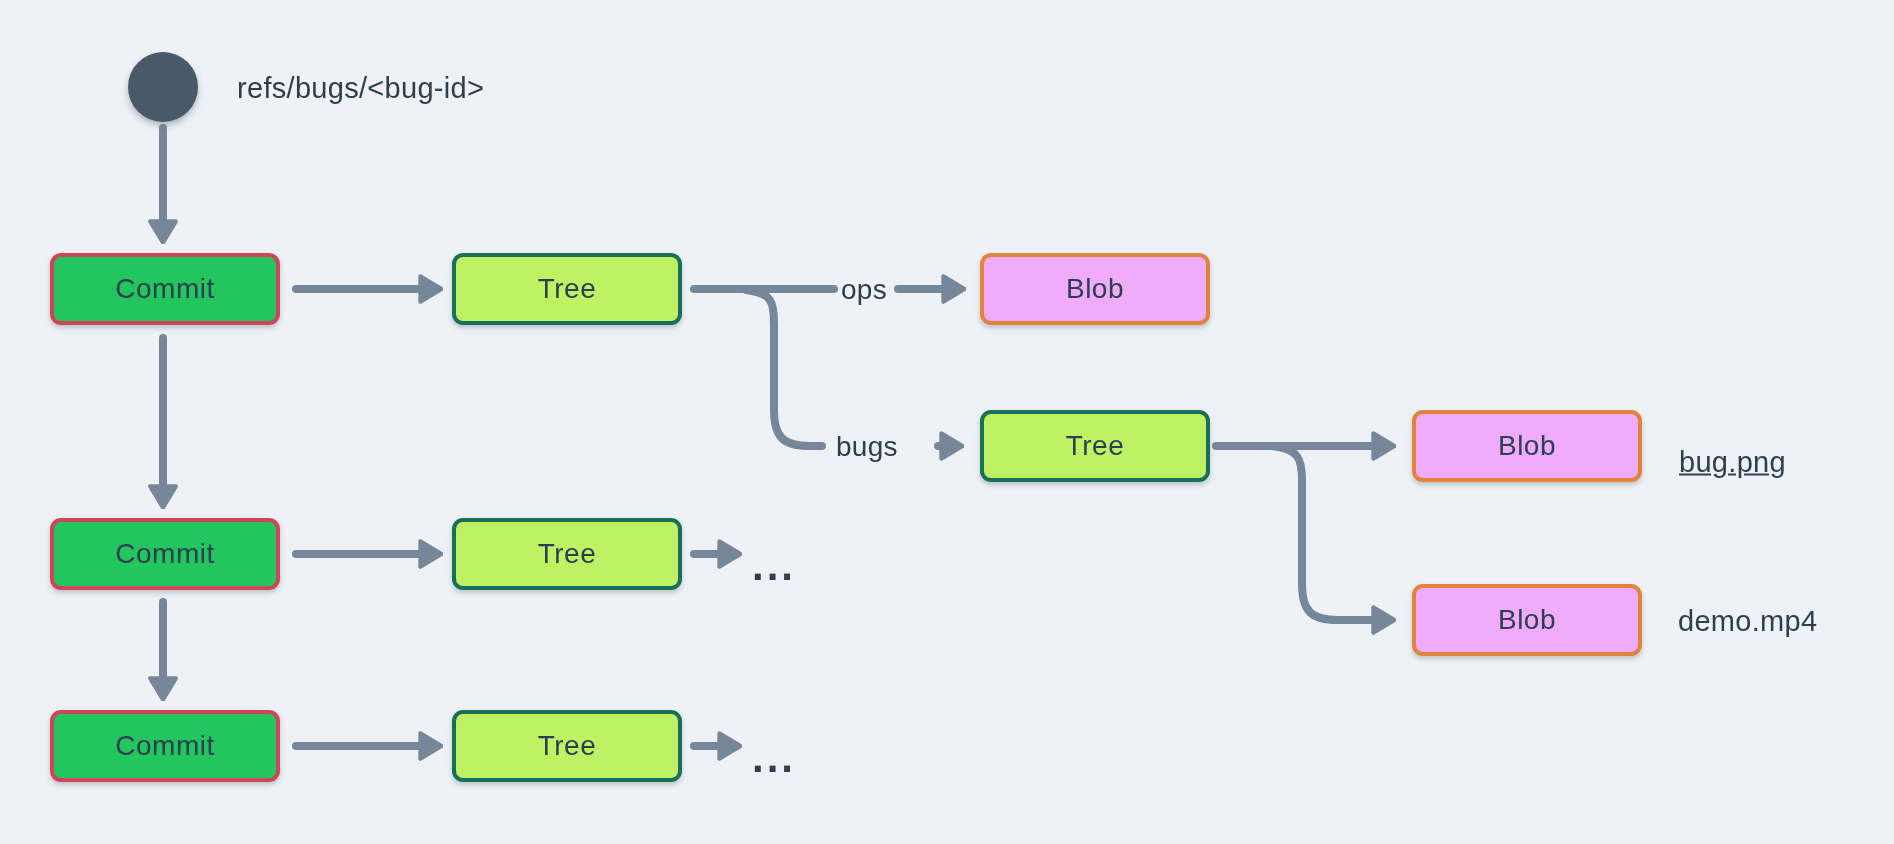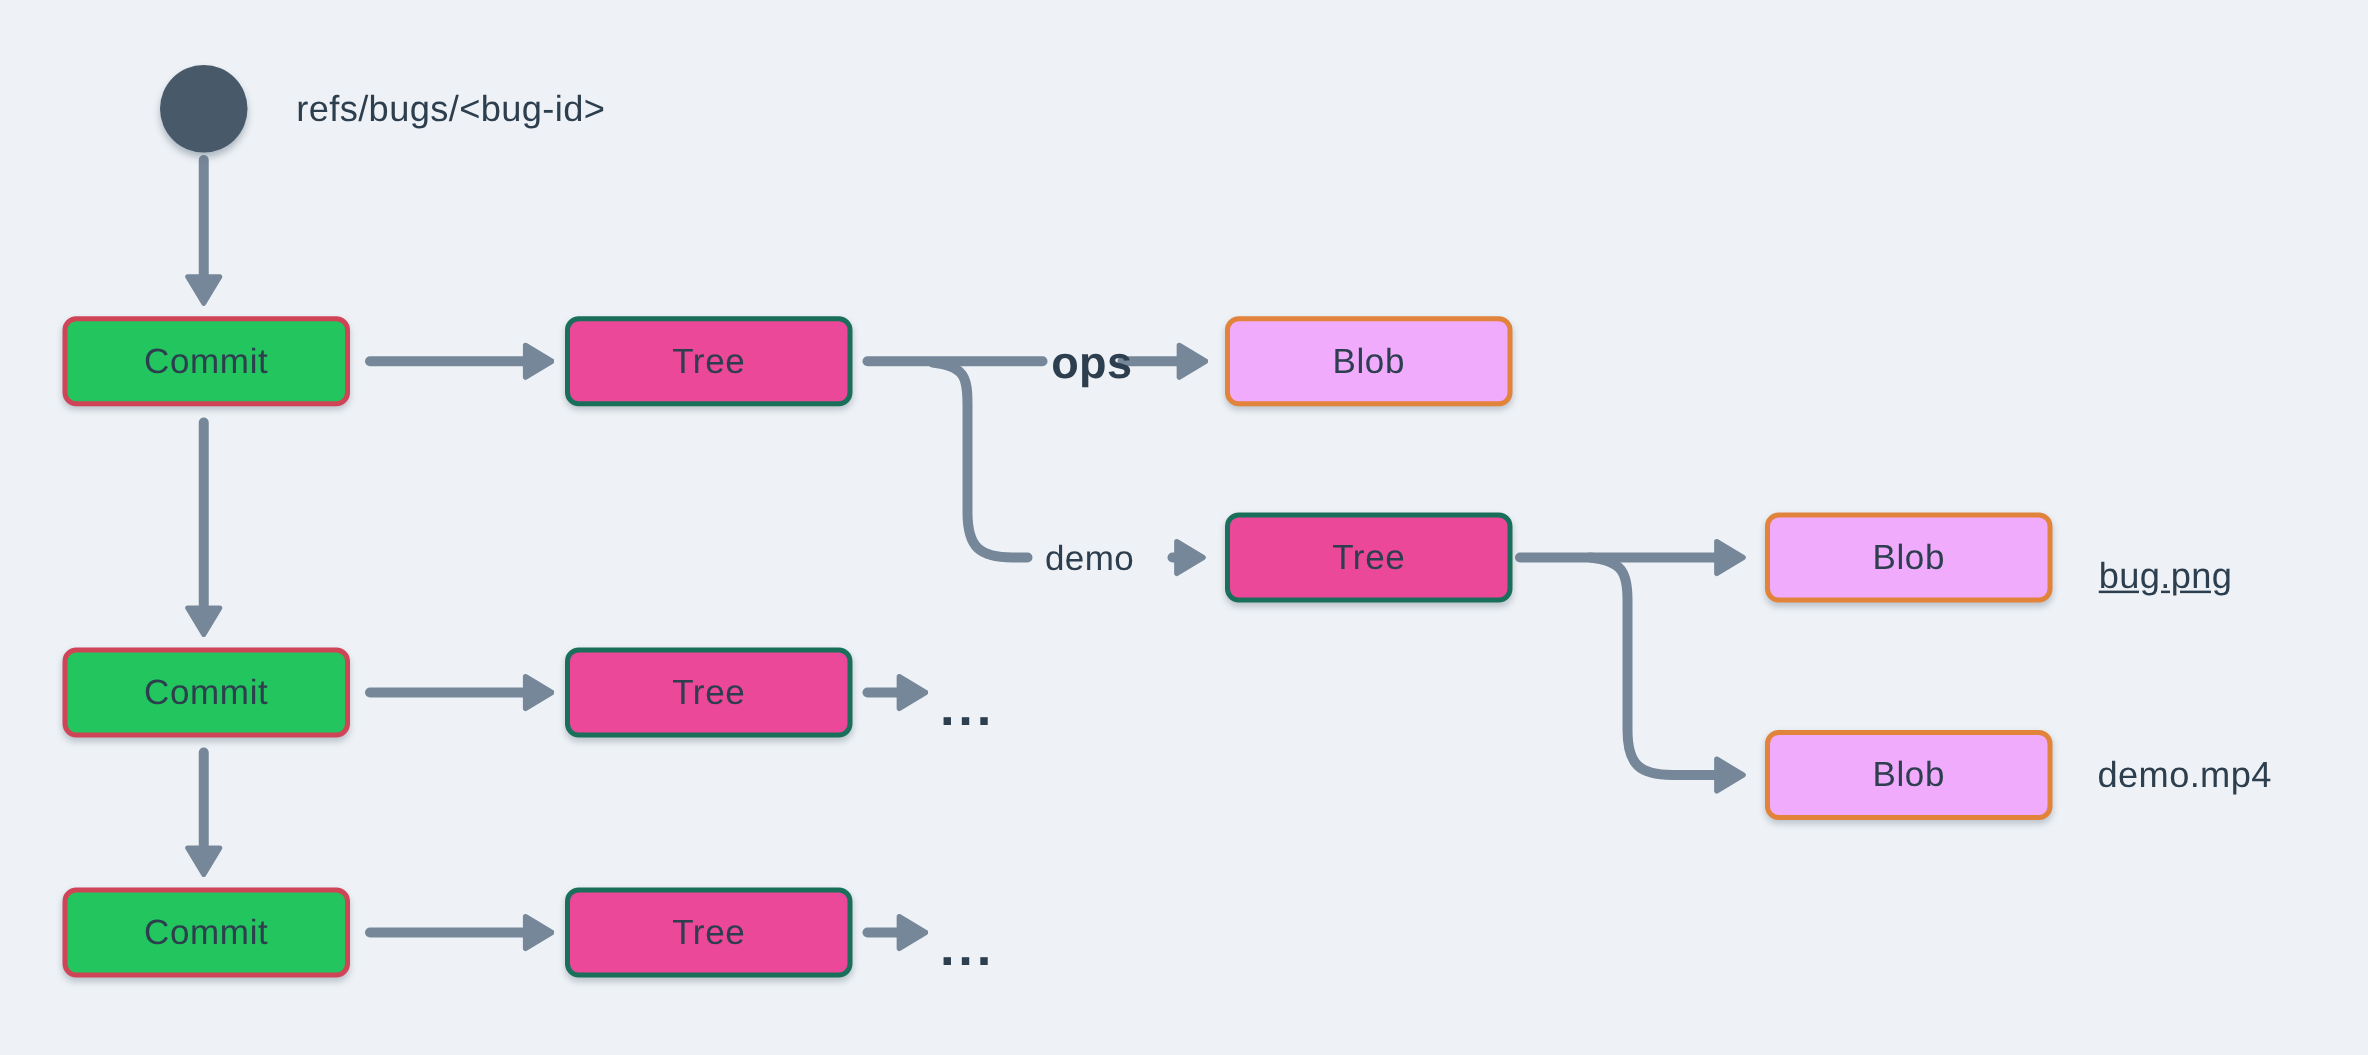--- a/index.html
+++ b/index.html
@@ -8,39 +8,39 @@
     font-family:"Liberation Sans", sans-serif;color:#2d3e4e;
   }
   svg.wires{position:absolute;left:0;top:0;width:1894px;height:844px;}
   .node{
     position:absolute;width:230px;height:72px;box-sizing:border-box;
     border:4px solid;border-radius:11px;display:flex;align-items:center;justify-content:center;
     font-size:28px;letter-spacing:.5px;
     box-shadow:0 3px 5px rgba(96,112,128,.35);
   }
   .commit{background:#22c55e;border-color:#d04458;}
-  .tree{background:#ec4899;border-color:#1a6f5a;}
+  .tree{background:#bef264;border-color:#1a6f5a;}
   .blob{background:#f0abfc;border-color:#e2833c;}
   #commit1{left:50px;top:253px;}
   #commit2{left:50px;top:518px;}
   #commit3{left:50px;top:710px;}
   #tree1{left:452px;top:253px;}
   #tree3{left:452px;top:518px;}
   #tree4{left:452px;top:710px;}
   #blob-ops{left:980px;top:253px;}
   #tree2{left:980px;top:410px;}
   #blob-bug{left:1412px;top:410px;}
   #blob-demo{left:1412px;top:584px;}
   .ref-node{
     position:absolute;left:128px;top:52px;width:70px;height:70px;border-radius:50%;
     background:#48596a;box-shadow:0 4px 6px rgba(96,112,128,.45);
   }
   .txt{position:absolute;transform:translateY(-50%);font-size:29px;letter-spacing:.3px;white-space:nowrap;}
   #ref-label{left:237px;top:88px;}
-  #ops-label{left:841px;top:290px;font-size:36px;font-weight:bold;}
+  #ops-label{left:841px;top:290px;font-size:28px;}
   #media-label{left:836px;top:447px;font-size:28px;}
   #bug-label{left:1679px;top:462px;text-decoration:underline;}
   #demo-label{left:1678px;top:621px;text-align:right;}
   .dots{position:absolute;font-weight:700;font-size:42px;line-height:1;letter-spacing:3px;color:#2d3e4e;}
   #dots2{left:752px;top:545px;}
   #dots3{left:752px;top:737px;}
 </style>
 </head>
 <body>
 
@@ -100,20 +100,20 @@
     <span>Blob</span>
   </div>
   <div class="node blob" id="blob-bug">
     <span>Blob</span>
   </div>
   <div class="node blob" id="blob-demo">
     <span>Blob</span>
   </div>
 
   <div class="txt" id="ops-label">ops</div>
-  <div class="txt" id="media-label">demo</div>
+  <div class="txt" id="media-label">bugs</div>
   <div class="txt" id="bug-label">bug.png</div>
   <div class="txt" id="demo-label">demo.mp4</div>
 
   <div class="dots" id="dots2">...</div>
   <div class="dots" id="dots3">...</div>
 
 </div>
 
 </body></html>

